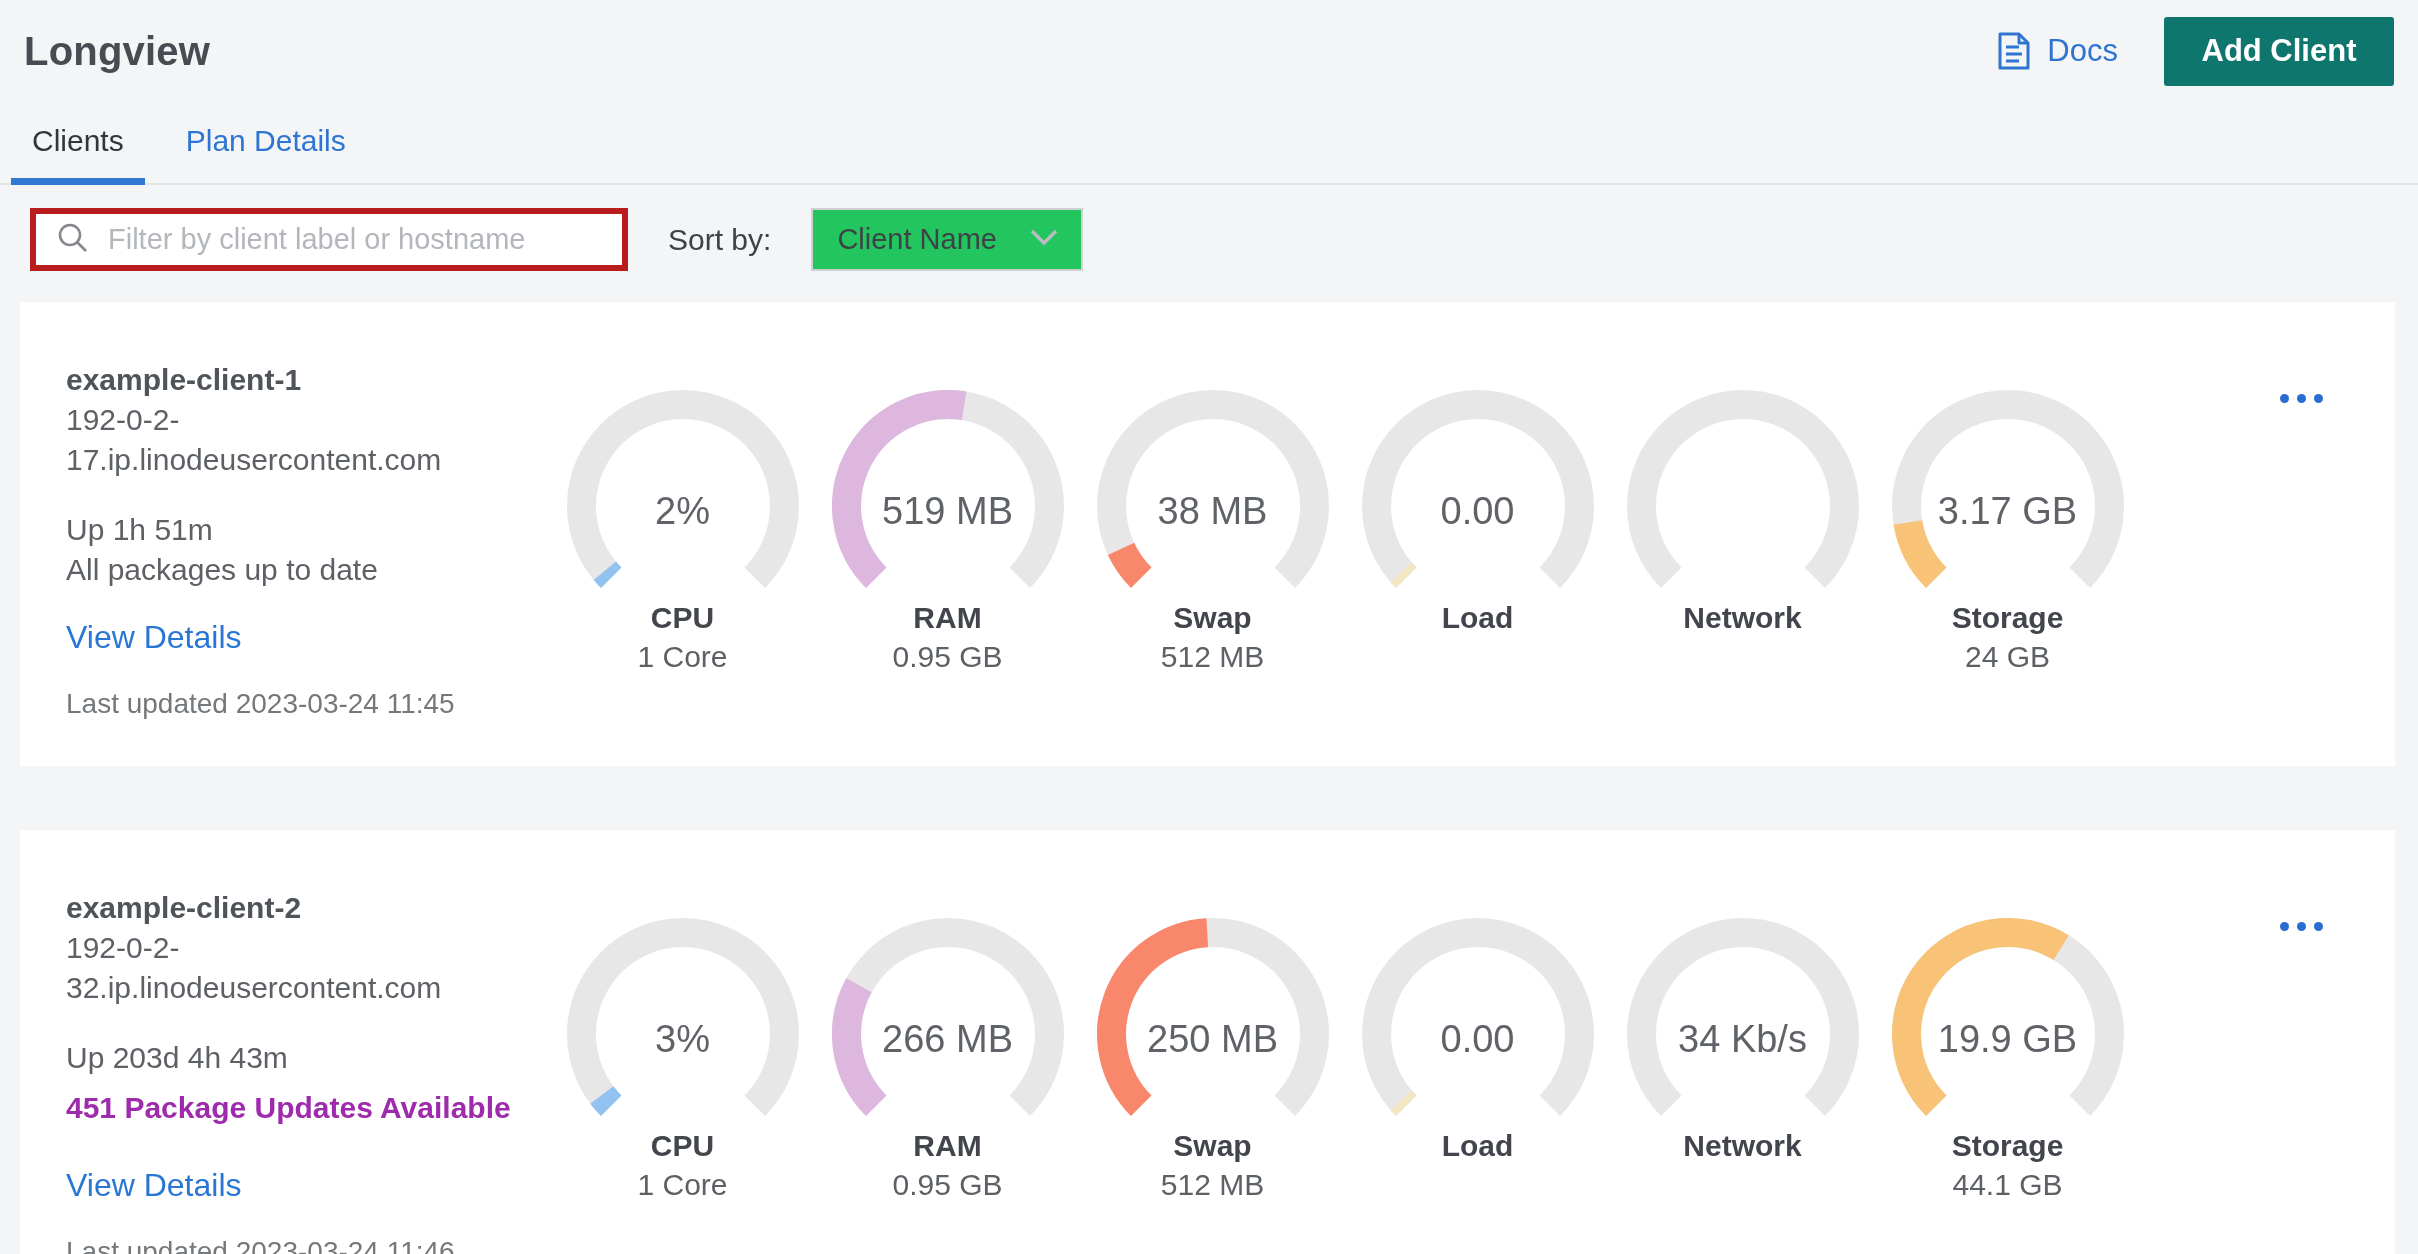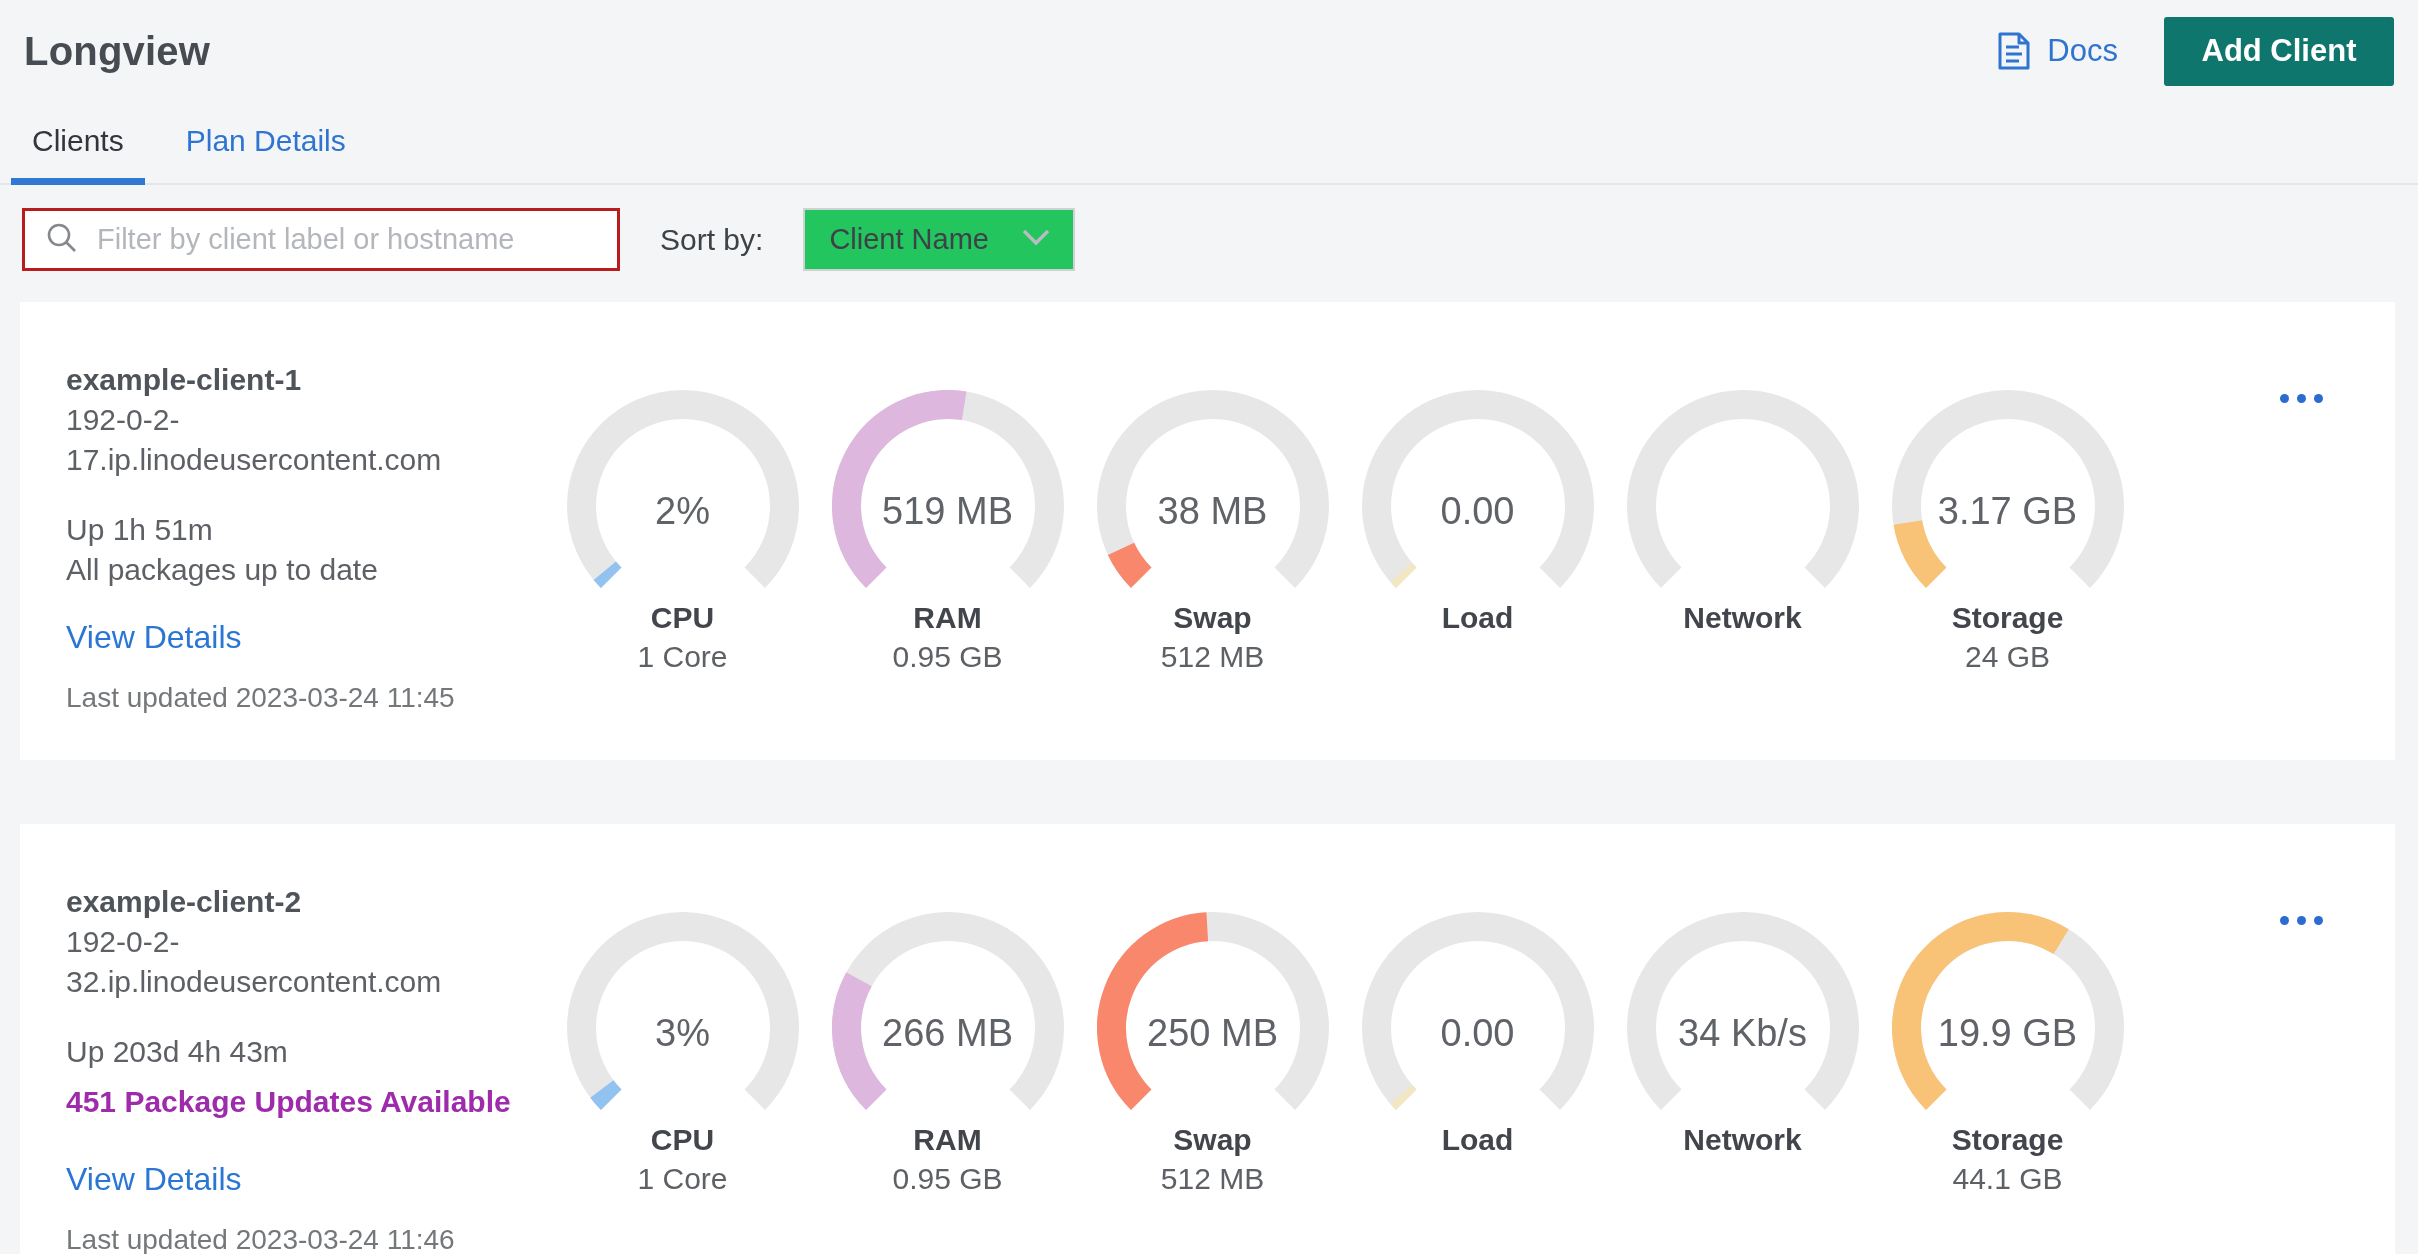--- a/index.html
+++ b/index.html
@@ -27,22 +27,22 @@
 
   
   .tabs-row{margin-top:34px;border-bottom:2px solid #e3e5e8;padding-left:11px;display:flex;}
   .tab{display:inline-block;padding:14px 21px 20px;font-size:30px;cursor:pointer;margin-bottom:-2px;}
   .tab.active{color:#32363c;font-weight:400;border-bottom:7px solid #3178d3;}
   .tab.inactive{color:#2e75d3;font-weight:400;margin-left:20px;}
 
   
   .filter-row{display:flex;align-items:center;margin:23px 0 0 22px;height:63px;}
   .search-box{
-    display:flex;align-items:center;background:#fff;border:3px solid #b91c1c;
-    width:598px;height:63px;box-sizing:border-box;padding-left:20px;
+    display:flex;align-items:center;background:#fff;border:6px solid #b91c1c;
+    width:598px;height:63px;box-sizing:border-box;padding-left:20px;margin-left:8px;
   }
   .search-box svg{flex-shrink:0;}
   .search-input{
     border:none;outline:none;flex:1;height:100%;margin-left:16px;
     font-size:29px;font-family:inherit;color:#3d4247;background:transparent;
   }
   .search-input::placeholder{color:#b3b6ba;}
   .sort-label{margin-left:40px;font-size:30px;color:#3d4247;}
   .sort-select{
     display:flex;align-items:center;justify-content:space-between;
@@ -57,21 +57,21 @@
     position:relative;background:#fff;width:2375px;margin:0 0 64px 20px;
     box-sizing:border-box;display:flex;
   }
   .client-info{width:530px;flex-shrink:0;box-sizing:border-box;padding:58px 0 44px 46px;font-size:30px;line-height:40px;}
   .client-name{font-weight:700;color:#4f545a;}
   .client-host{color:#5d6166;}
   .client-uptime{margin-top:30px;color:#5d6166;}
   .client-packages{color:#5d6166;}
   .client-packages.highlight{color:#9e2bab;font-weight:700;margin:10px 0;}
   .view-details{display:inline-block;margin-top:26px;color:#2a76d4;font-size:32px;line-height:42px;cursor:pointer;}
-  .last-updated{margin-top:22px;color:#75787b;font-size:28px;line-height:36px;}
+  .last-updated{margin-top:28px;color:#75787b;font-size:28px;line-height:36px;}
 
   .gauge-row{display:flex;flex:1;}
   .gauge{position:relative;width:265px;padding-top:88px;text-align:center;box-sizing:border-box;}
   .gauge svg{display:block;margin:0 auto;}
   .gauge-value{
     position:absolute;top:88px;left:0;width:100%;height:232px;
     display:flex;align-items:center;justify-content:center;
     padding-top:10px;box-sizing:border-box;
     font-size:38px;color:#5f6368;
   }

